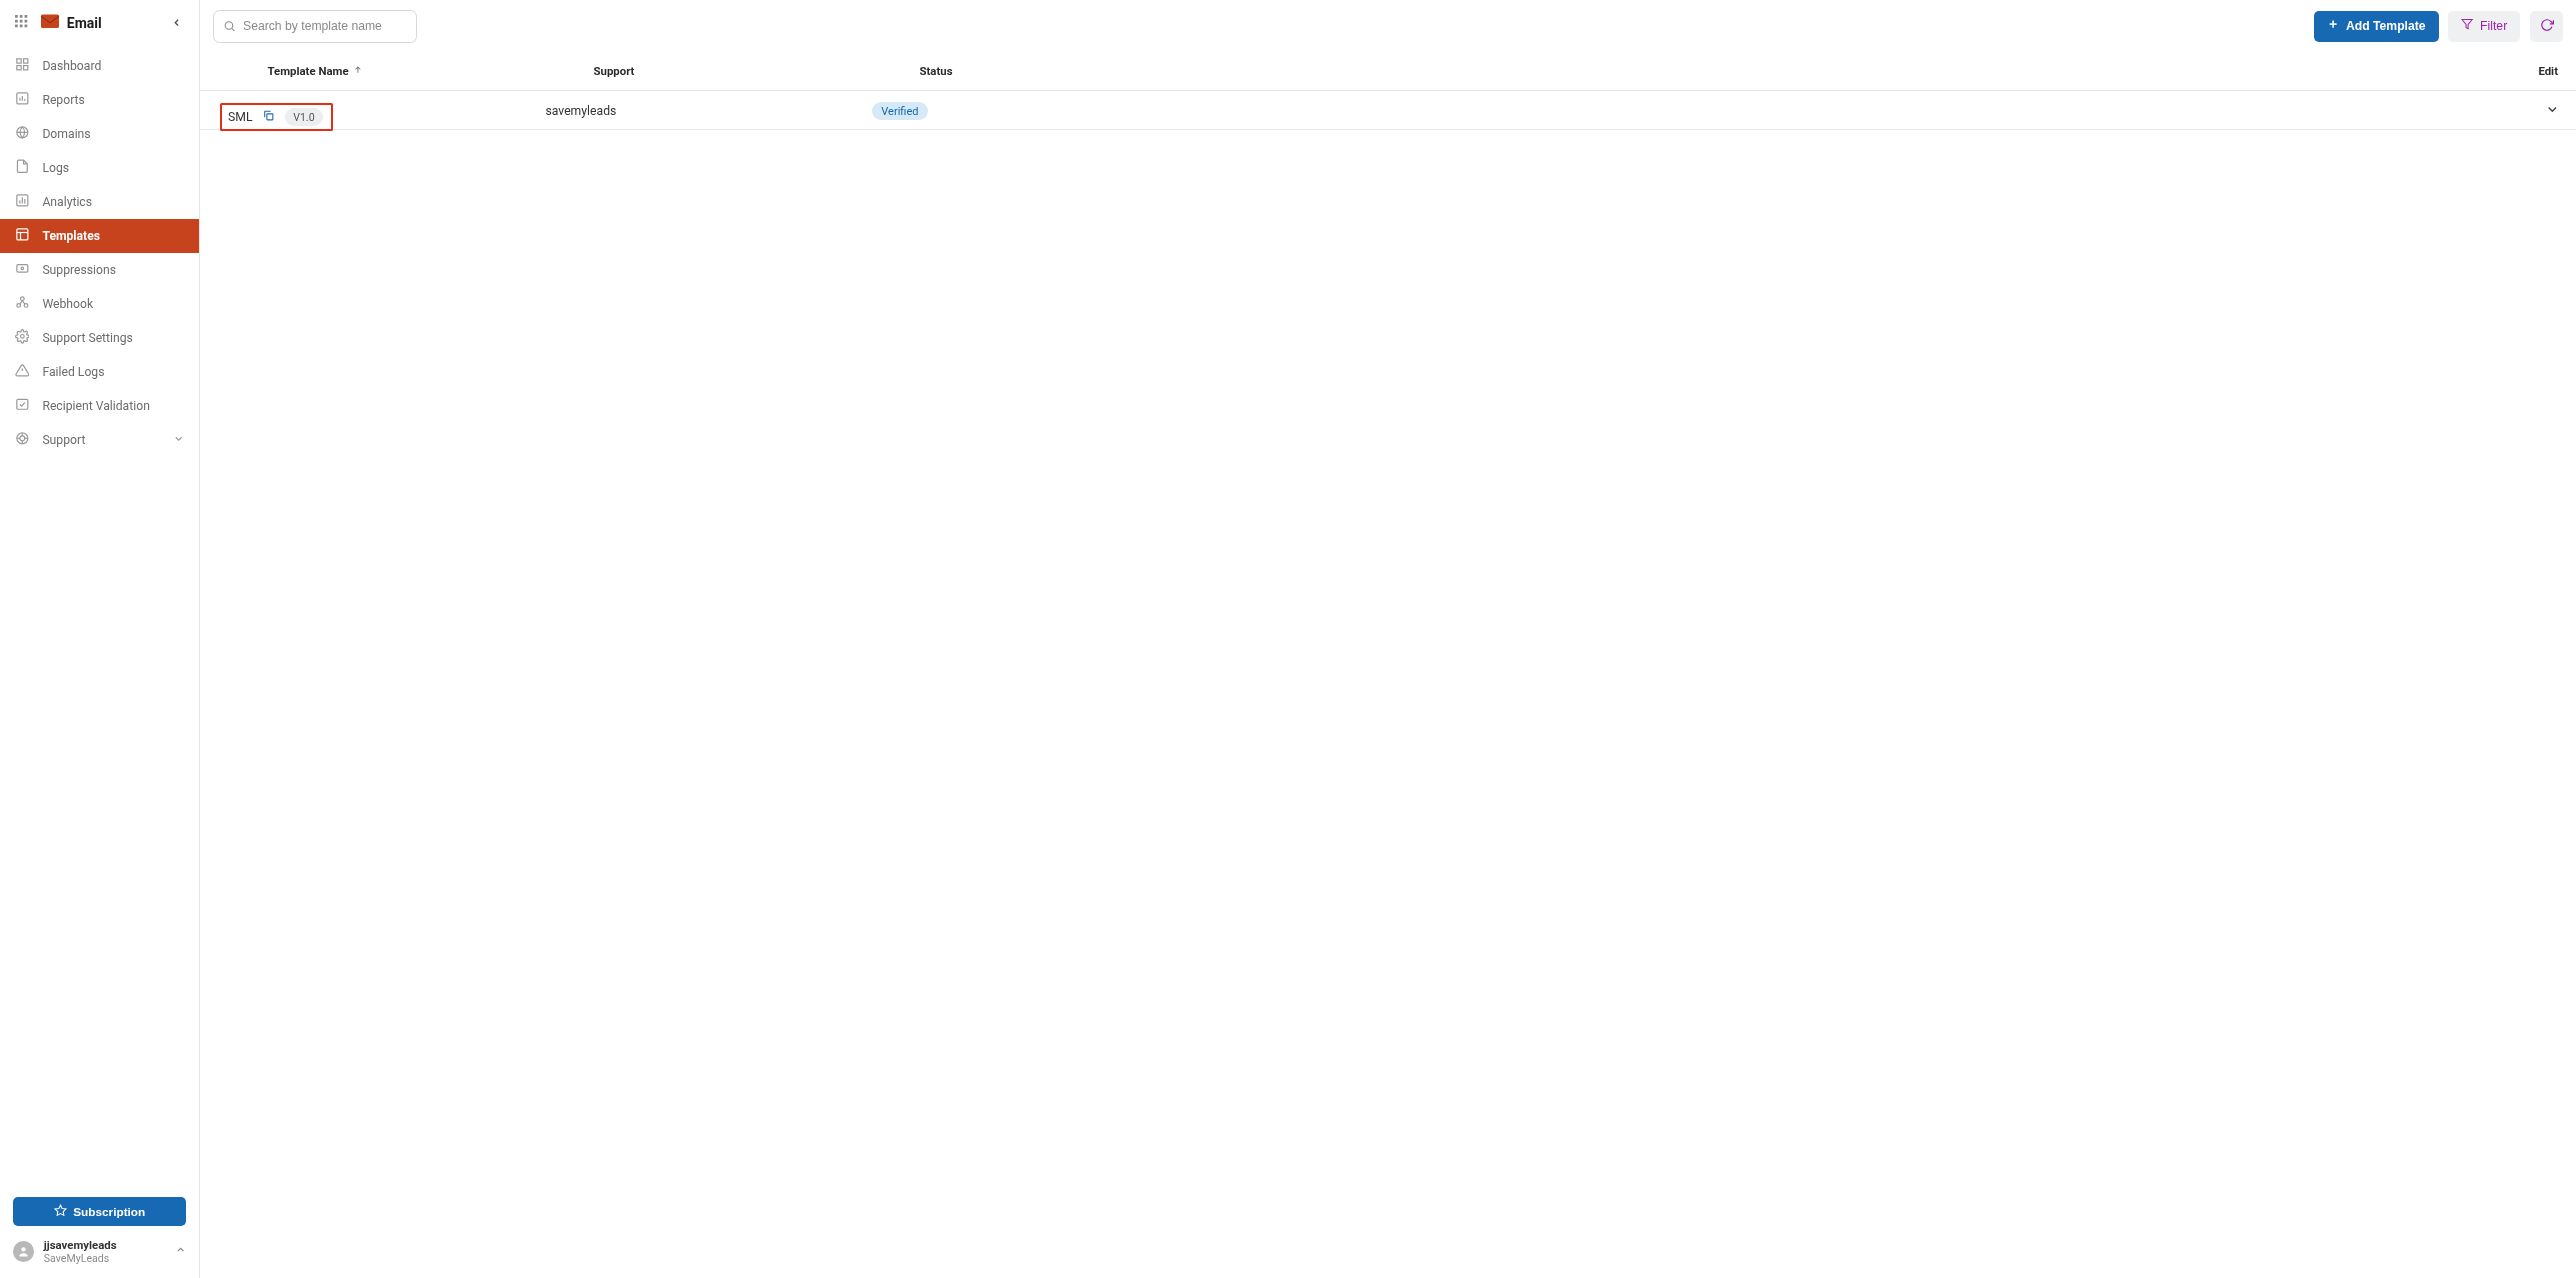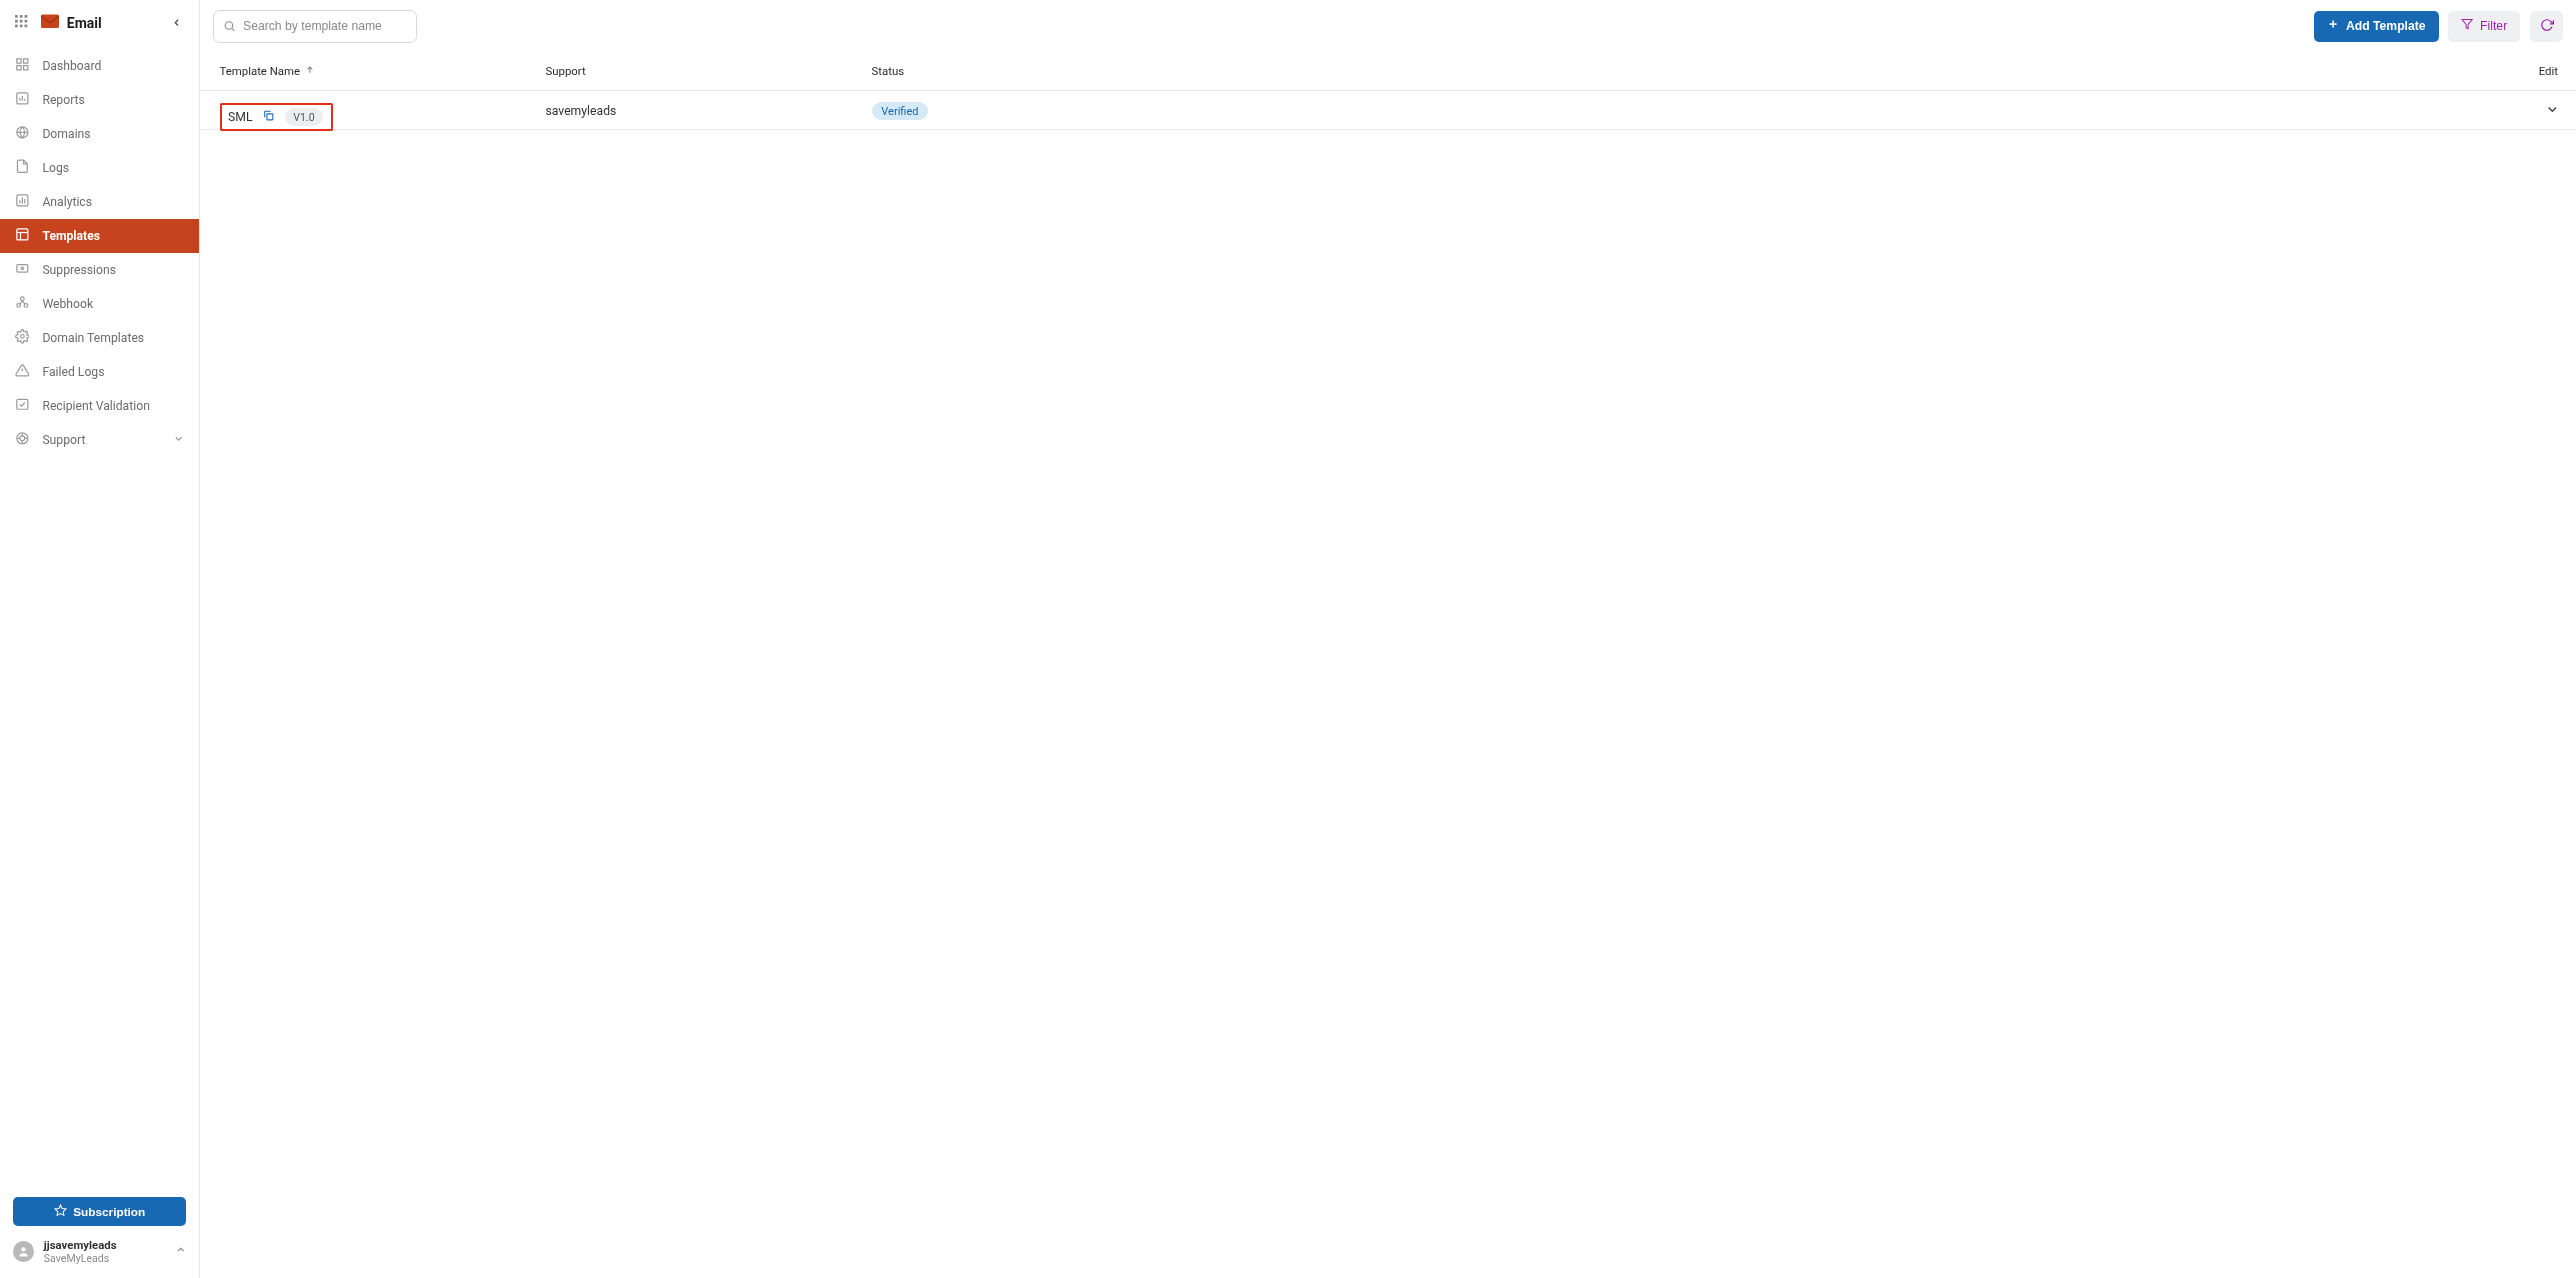--- a/index.html
+++ b/index.html
@@ -158,24 +158,25 @@
   grid-template-columns: 326px 326px 350px 1fr;
   align-items: center;
 }
 .thead {
   height: 39px;
   border-bottom: 0.8px solid #e4e4e4;
   padding-left: 19.5px;
 }
 .th {
   font-size: 11.4px;
-  font-weight: 400;
+  font-weight: 700;
   color: #2b2b2b;
   display: flex;
   gap: 4.9px;
+  margin-left: 48px;
 }
 .th.edit { justify-content: flex-end; padding-right: 18px; }
 .sort-arrow { width: 9.8px; height: 9.8px; color: #7a7a7a; }
 
 .trow {
   height: 39px;
   border-bottom: 0.8px solid #ebebeb;
   padding-left: 19.5px;
 }
 .cell { font-size: 12.2px; color: #333; display: flex; align-items: center; }
@@ -314,21 +315,21 @@
               <circle cx="12" cy="6" r="3"></circle>
               <path d="M12 9l-4 6M12 9l4 6"></path>
             </svg></span>
         <span>Webhook</span>
       </div>
       <div class="nav-item">
         <span><svg class="nav-icon" viewBox="0 0 24 24" fill="none" stroke="currentColor" stroke-width="2">
               <circle cx="12" cy="12" r="3"></circle>
               <path d="M19.4 15a1.65 1.65 0 0 0 .33 1.82l.06.06a2 2 0 1 1-2.83 2.83l-.06-.06a1.65 1.65 0 0 0-1.82-.33 1.65 1.65 0 0 0-1 1.51V21a2 2 0 1 1-4 0v-.09a1.65 1.65 0 0 0-1-1.51 1.65 1.65 0 0 0-1.82.33l-.06.06a2 2 0 1 1-2.83-2.83l.06-.06a1.65 1.65 0 0 0 .33-1.82 1.65 1.65 0 0 0-1.51-1H3a2 2 0 1 1 0-4h.09a1.65 1.65 0 0 0 1.51-1 1.65 1.65 0 0 0-.33-1.82l-.06-.06a2 2 0 1 1 2.83-2.83l.06.06a1.65 1.65 0 0 0 1.82.33h0a1.65 1.65 0 0 0 1-1.51V3a2 2 0 1 1 4 0v.09a1.65 1.65 0 0 0 1 1.51h0a1.65 1.65 0 0 0 1.82-.33l.06-.06a2 2 0 1 1 2.83 2.83l-.06.06a1.65 1.65 0 0 0-.33 1.82v0a1.65 1.65 0 0 0 1.51 1H21a2 2 0 1 1 0 4h-.09a1.65 1.65 0 0 0-1.51 1z"></path>
             </svg></span>
-        <span>Domain Templates</span>
+        <span>Support Settings</span>
       </div>
       <div class="nav-item">
         <span><svg class="nav-icon" viewBox="0 0 24 24" fill="none" stroke="currentColor" stroke-width="2">
               <path d="M10.29 3.86L1.82 18a2 2 0 0 0 1.71 3h16.94a2 2 0 0 0 1.71-3L13.71 3.86a2 2 0 0 0-3.42 0z"></path>
               <line x1="12" y1="9" x2="12" y2="13"></line>
               <line x1="12" y1="17" x2="12.01" y2="17"></line>
             </svg></span>
         <span>Failed Logs</span>
       </div>
       <div class="nav-item">

